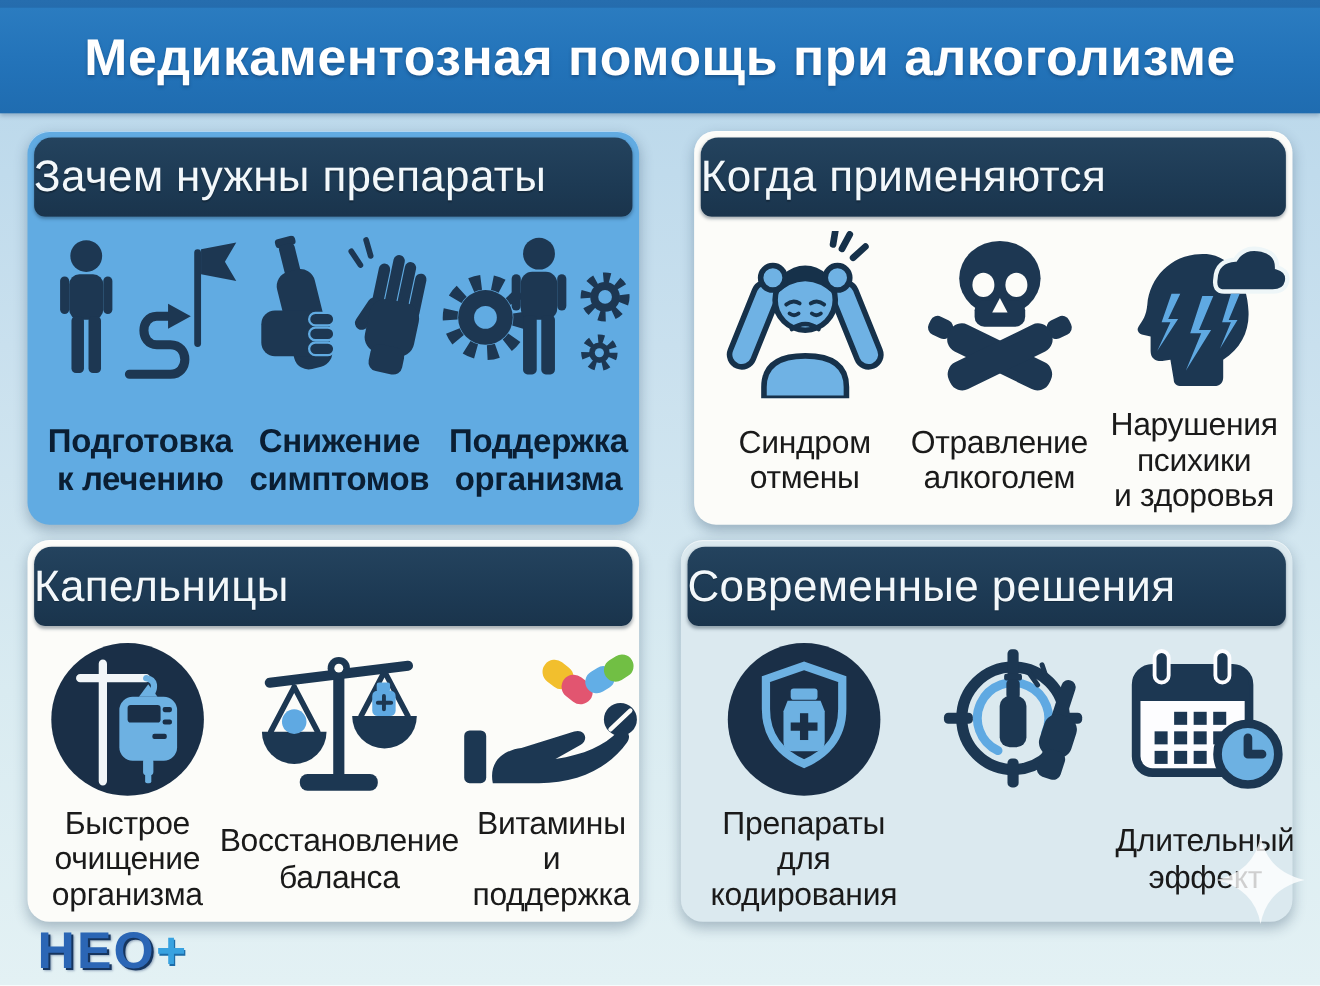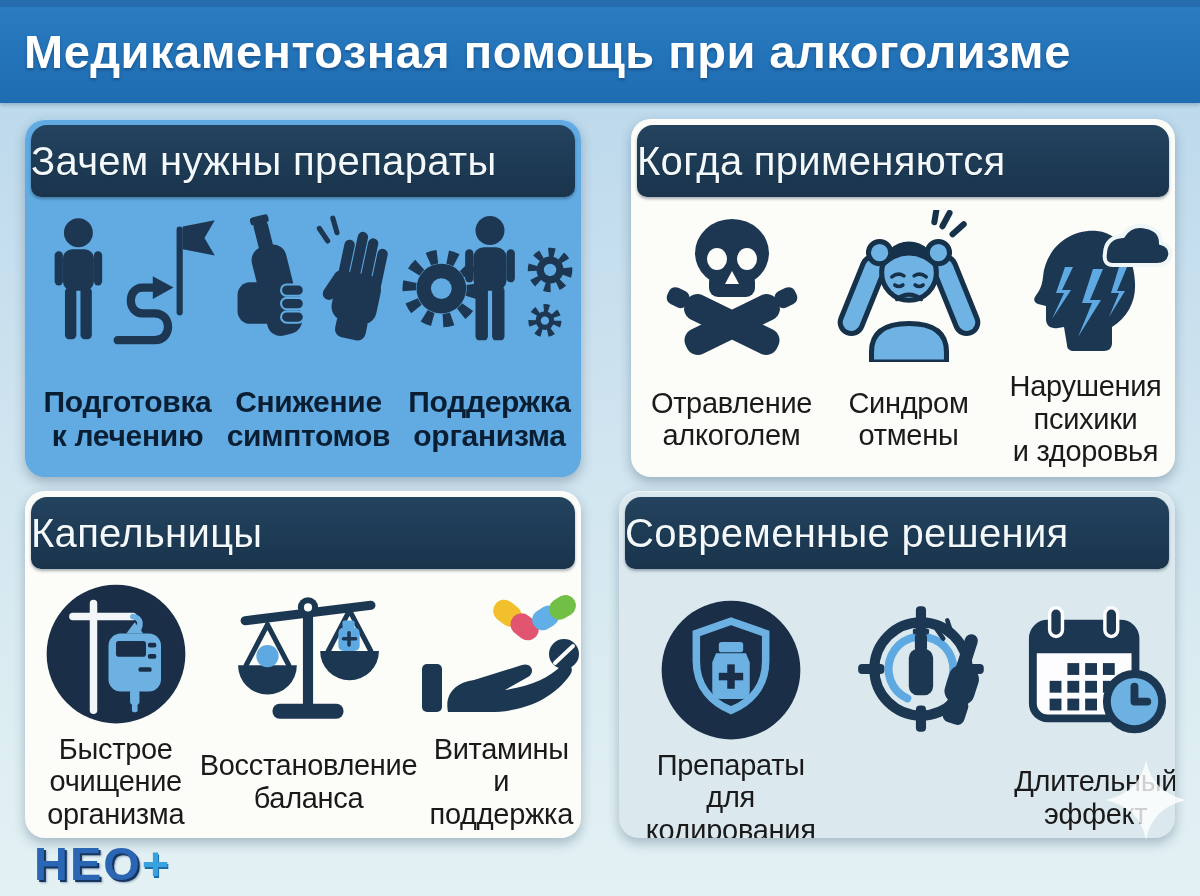--- a/index.html
+++ b/index.html
@@ -10,21 +10,21 @@
     position:relative; width:1200px; height:896px;
     background:linear-gradient(180deg,#b7d6ea 0%,#c9e0ee 35%,#d9ebf1 70%,#e3f1f4 100%);
     overflow:hidden;
   }
 
   
   .title-bar {
     height:103px;
     background:linear-gradient(180deg,#2c7dc1 0%,#2373b9 55%,#1f6cb0 100%);
     box-shadow:inset 0 7px 0 rgba(10,40,90,.18), 0 2px 4px rgba(20,50,90,.25);
-    display:flex; align-items:center; padding-left:24px;
+    display:flex; align-items:center; justify-content:center;
   }
   .title-bar h1 {
     color:#ffffff; font-size:47px; font-weight:700; letter-spacing:.5px;
     text-shadow:0 2px 3px rgba(10,30,60,.35);
     white-space:nowrap;
   }
 
   
   .grid {
     display:grid; grid-template-columns:1fr 1fr;
@@ -34,21 +34,21 @@
   }
   .panel {
     border-radius:20px;
     box-shadow:0 5px 12px rgba(25,55,85,.30), 0 1px 0 rgba(255,255,255,.5) inset;
     display:flex; flex-direction:column;
     overflow:hidden;
   }
   .panel.p1 { background:#61abe2; }
   .panel.p2 { background:#fcfcf9;margin-left:12px; }
   .panel.p3 { background:#fcfcf9; }
-  .panel.p4 { background:#dbe9ef;gap:16px; }
+  .panel.p4 { background:#dbe9ef; }
 
   .panel-header {
     margin:6px 6px 0 6px; height:72px; flex:0 0 72px;
     background:linear-gradient(180deg,#24435e 0%,#1d3a54 60%,#1a344c 100%);
     border-radius:16px 16px 10px 10px;
     display:flex; align-items:center; justify-content:flex-start;
     box-shadow:0 2px 3px rgba(15,35,55,.35);
   }
   .panel-header span {
     color:#f3f8fb; font-size:40px; font-weight:500; letter-spacing:.3px;
@@ -188,63 +188,63 @@
         </div>
 
       </div>
     </section>
 
     <section class="panel p2 row1">
       <div class="panel-header">
         <span>Когда применяются</span>
       </div>
       <div class="panel-body">
-
-        <div class="item col1">
-          <div class="item-icon">
-            <svg width="176" height="150" viewBox="0 0 170 150">
-              <g fill="#1d3752">
-                <ellipse cx="85" cy="42" rx="37" ry="34"></ellipse>
-                <rect x="62" y="62" width="46" height="24" rx="9"></rect>
-              </g>
-              <ellipse cx="70" cy="48" rx="10" ry="11" fill="#fcfcf9"></ellipse>
-              <ellipse cx="100" cy="48" rx="10" ry="11" fill="#fcfcf9"></ellipse>
-              <polygon points="85,60 78,73 92,73" fill="#fcfcf9"></polygon>
-              <g fill="#1d3752" transform="rotate(26 85 113)">
-                <rect x="14" y="104" width="22" height="18" rx="7"></rect>
-                <rect x="34" y="100" width="102" height="27" rx="12"></rect>
-              </g>
-              <g fill="#1d3752" transform="rotate(-26 85 113)">
-                <rect x="134" y="104" width="22" height="18" rx="7"></rect>
-                <rect x="34" y="100" width="102" height="27" rx="12"></rect>
-              </g>
-            </svg>
-          </div>
-          <div class="item-label">Отравление
-алкоголем</div>
-        </div>
 
         <div class="item col2">
           <div class="item-icon">
             <svg width="176" height="152" viewBox="0 0 170 150">
               <path d="M118,16 l7,-13 M128,24 l11,-10 M110,12 l2,-12" stroke="#16314a" stroke-width="6" stroke-linecap="round"></path>
               <path d="M48,150 v-10 q0,-28 37,-28 q37,0 37,28 v10 z" fill="#6fb2e4" stroke="#16314a" stroke-width="5"></path>
               <rect x="28" y="44" width="22" height="80" rx="11" transform="rotate(22 39 84)" fill="#6fb2e4" stroke="#16314a" stroke-width="5"></rect>
               <rect x="120" y="44" width="22" height="80" rx="11" transform="rotate(-22 131 84)" fill="#6fb2e4" stroke="#16314a" stroke-width="5"></rect>
               <circle cx="85" cy="62" r="27" fill="#6fb2e4" stroke="#16314a" stroke-width="5"></circle>
               <path d="M58,58 a27,27 0 0 1 54,0 q-13,-13 -27,-13 q-14,0 -27,13 z" fill="#16314a"></path>
               <circle cx="56" cy="42" r="11" fill="#6fb2e4" stroke="#16314a" stroke-width="5"></circle>
               <circle cx="114" cy="42" r="11" fill="#6fb2e4" stroke="#16314a" stroke-width="5"></circle>
               <path d="M68,66 q6,-5 12,-1 M90,65 q6,-4 12,1" fill="none" stroke="#16314a" stroke-width="3.5" stroke-linecap="round"></path>
               <path d="M71,74 q4,3 8,0 M91,74 q4,3 8,0" fill="none" stroke="#16314a" stroke-width="3.5" stroke-linecap="round"></path>
               <path d="M73,88 q12,-9 24,0" fill="none" stroke="#16314a" stroke-width="4" stroke-linecap="round"></path>
             </svg>
           </div>
           <div class="item-label">Синдром
 отмены</div>
+        </div>
+
+        <div class="item col1">
+          <div class="item-icon">
+            <svg width="176" height="150" viewBox="0 0 170 150">
+              <g fill="#1d3752">
+                <ellipse cx="85" cy="42" rx="37" ry="34"></ellipse>
+                <rect x="62" y="62" width="46" height="24" rx="9"></rect>
+              </g>
+              <ellipse cx="70" cy="48" rx="10" ry="11" fill="#fcfcf9"></ellipse>
+              <ellipse cx="100" cy="48" rx="10" ry="11" fill="#fcfcf9"></ellipse>
+              <polygon points="85,60 78,73 92,73" fill="#fcfcf9"></polygon>
+              <g fill="#1d3752" transform="rotate(26 85 113)">
+                <rect x="14" y="104" width="22" height="18" rx="7"></rect>
+                <rect x="34" y="100" width="102" height="27" rx="12"></rect>
+              </g>
+              <g fill="#1d3752" transform="rotate(-26 85 113)">
+                <rect x="134" y="104" width="22" height="18" rx="7"></rect>
+                <rect x="34" y="100" width="102" height="27" rx="12"></rect>
+              </g>
+            </svg>
+          </div>
+          <div class="item-label">Отравление
+алкоголем</div>
         </div>
 
         <div class="item col3">
           <div class="item-icon">
             <svg width="176" height="150" viewBox="0 0 170 150">
               <path d="M96,20 c-30,-2 -52,20 -54,46 c-1,10 -4,14 -8,20 c-2,3 0,6 3,7 l8,2 v13 c0,7 5,10 12,9 l6,-1 l3,18 c0,4 3,6 7,6 h30 c5,0 8,-3 8,-8 v-16 c16,-10 24,-26 23,-44 C133,44 118,22 96,20 z" fill="#1c3752"></path>
               <path d="M104,42 q1,-16 18,-17 q8,-13 24,-9 q14,3 14,16 q11,3 9,13 q-2,9 -13,9 h-44 q-10,0 -8,-12 z" fill="#1c3752" stroke="#eef6f8" stroke-width="4"></path>
               <polygon points="64,56 55,82 63,82 51,108 70,79 61,79 72,56" fill="#5fa9e2"></polygon>
               <polygon points="92,58 81,92 91,92 77,126 100,89 89,89 102,58" fill="#5fa9e2"></polygon>
               <polygon points="118,56 110,82 118,82 108,106 124,80 116,80 126,56" fill="#5fa9e2"></polygon>

